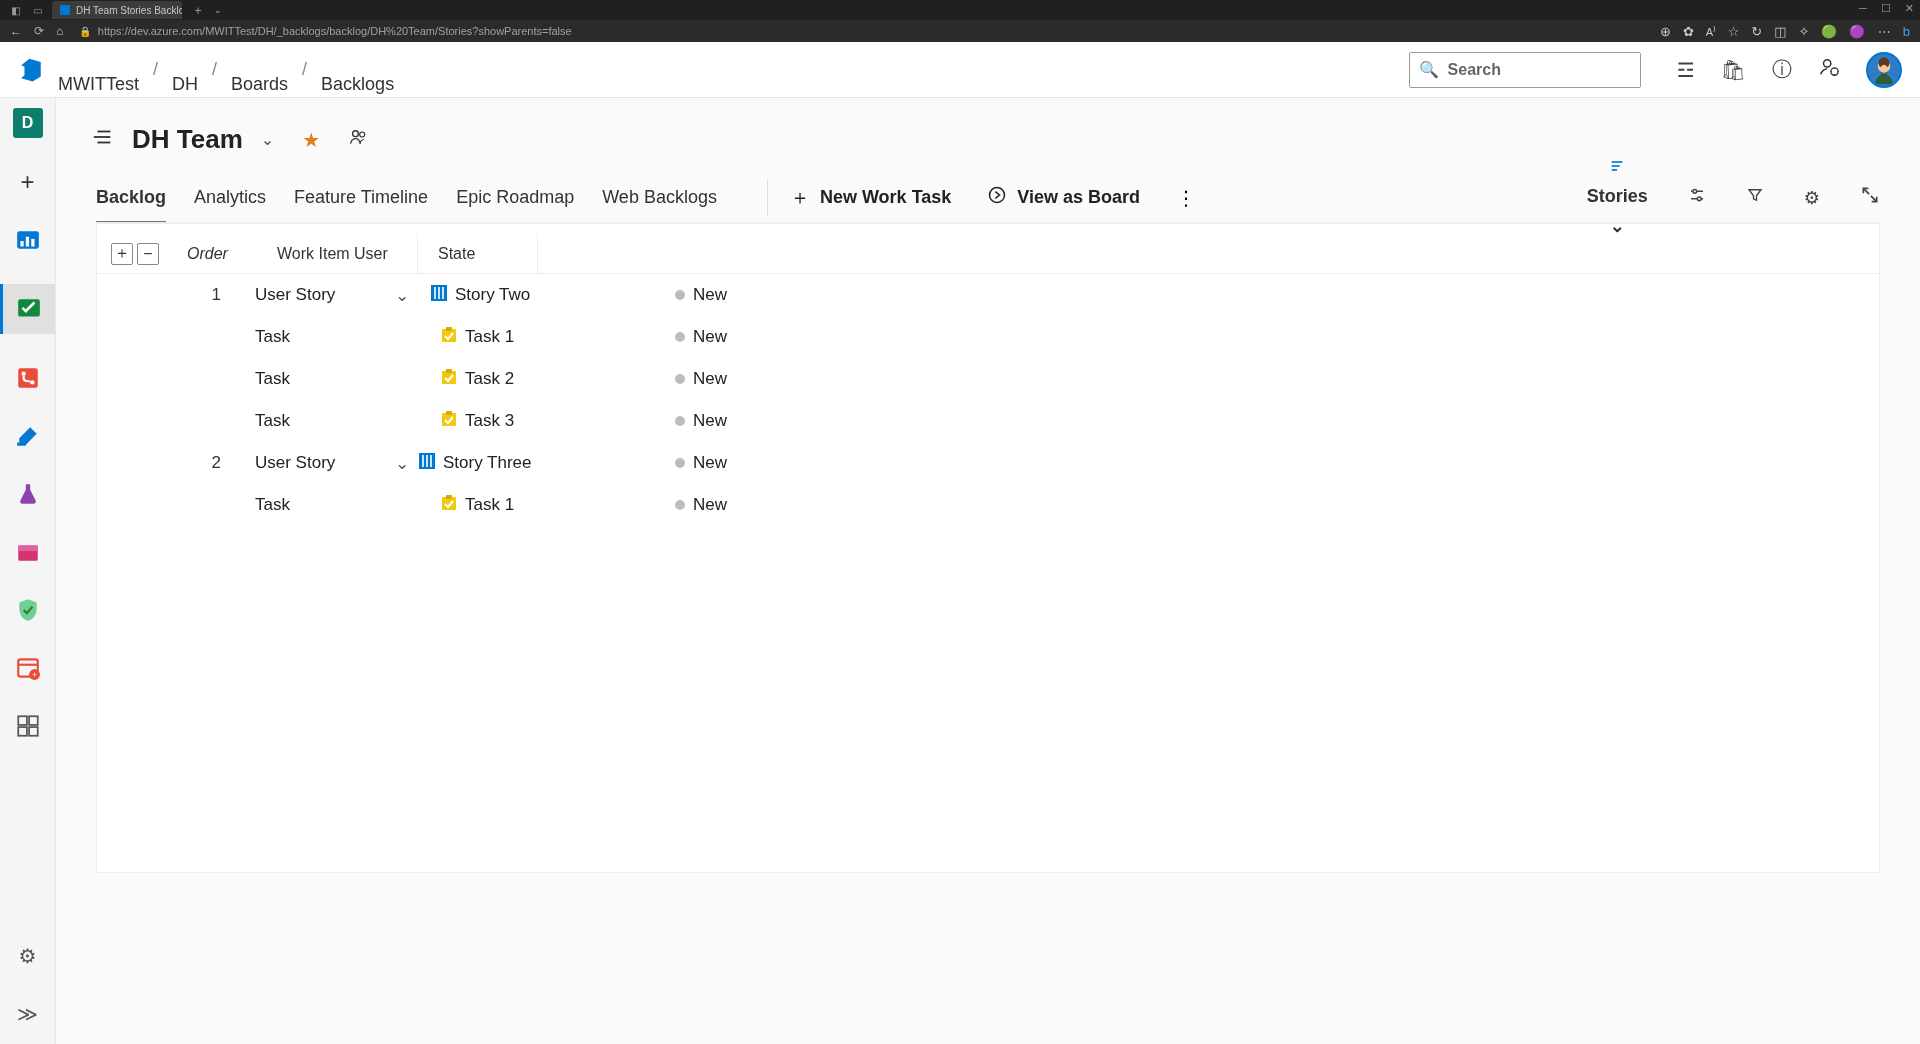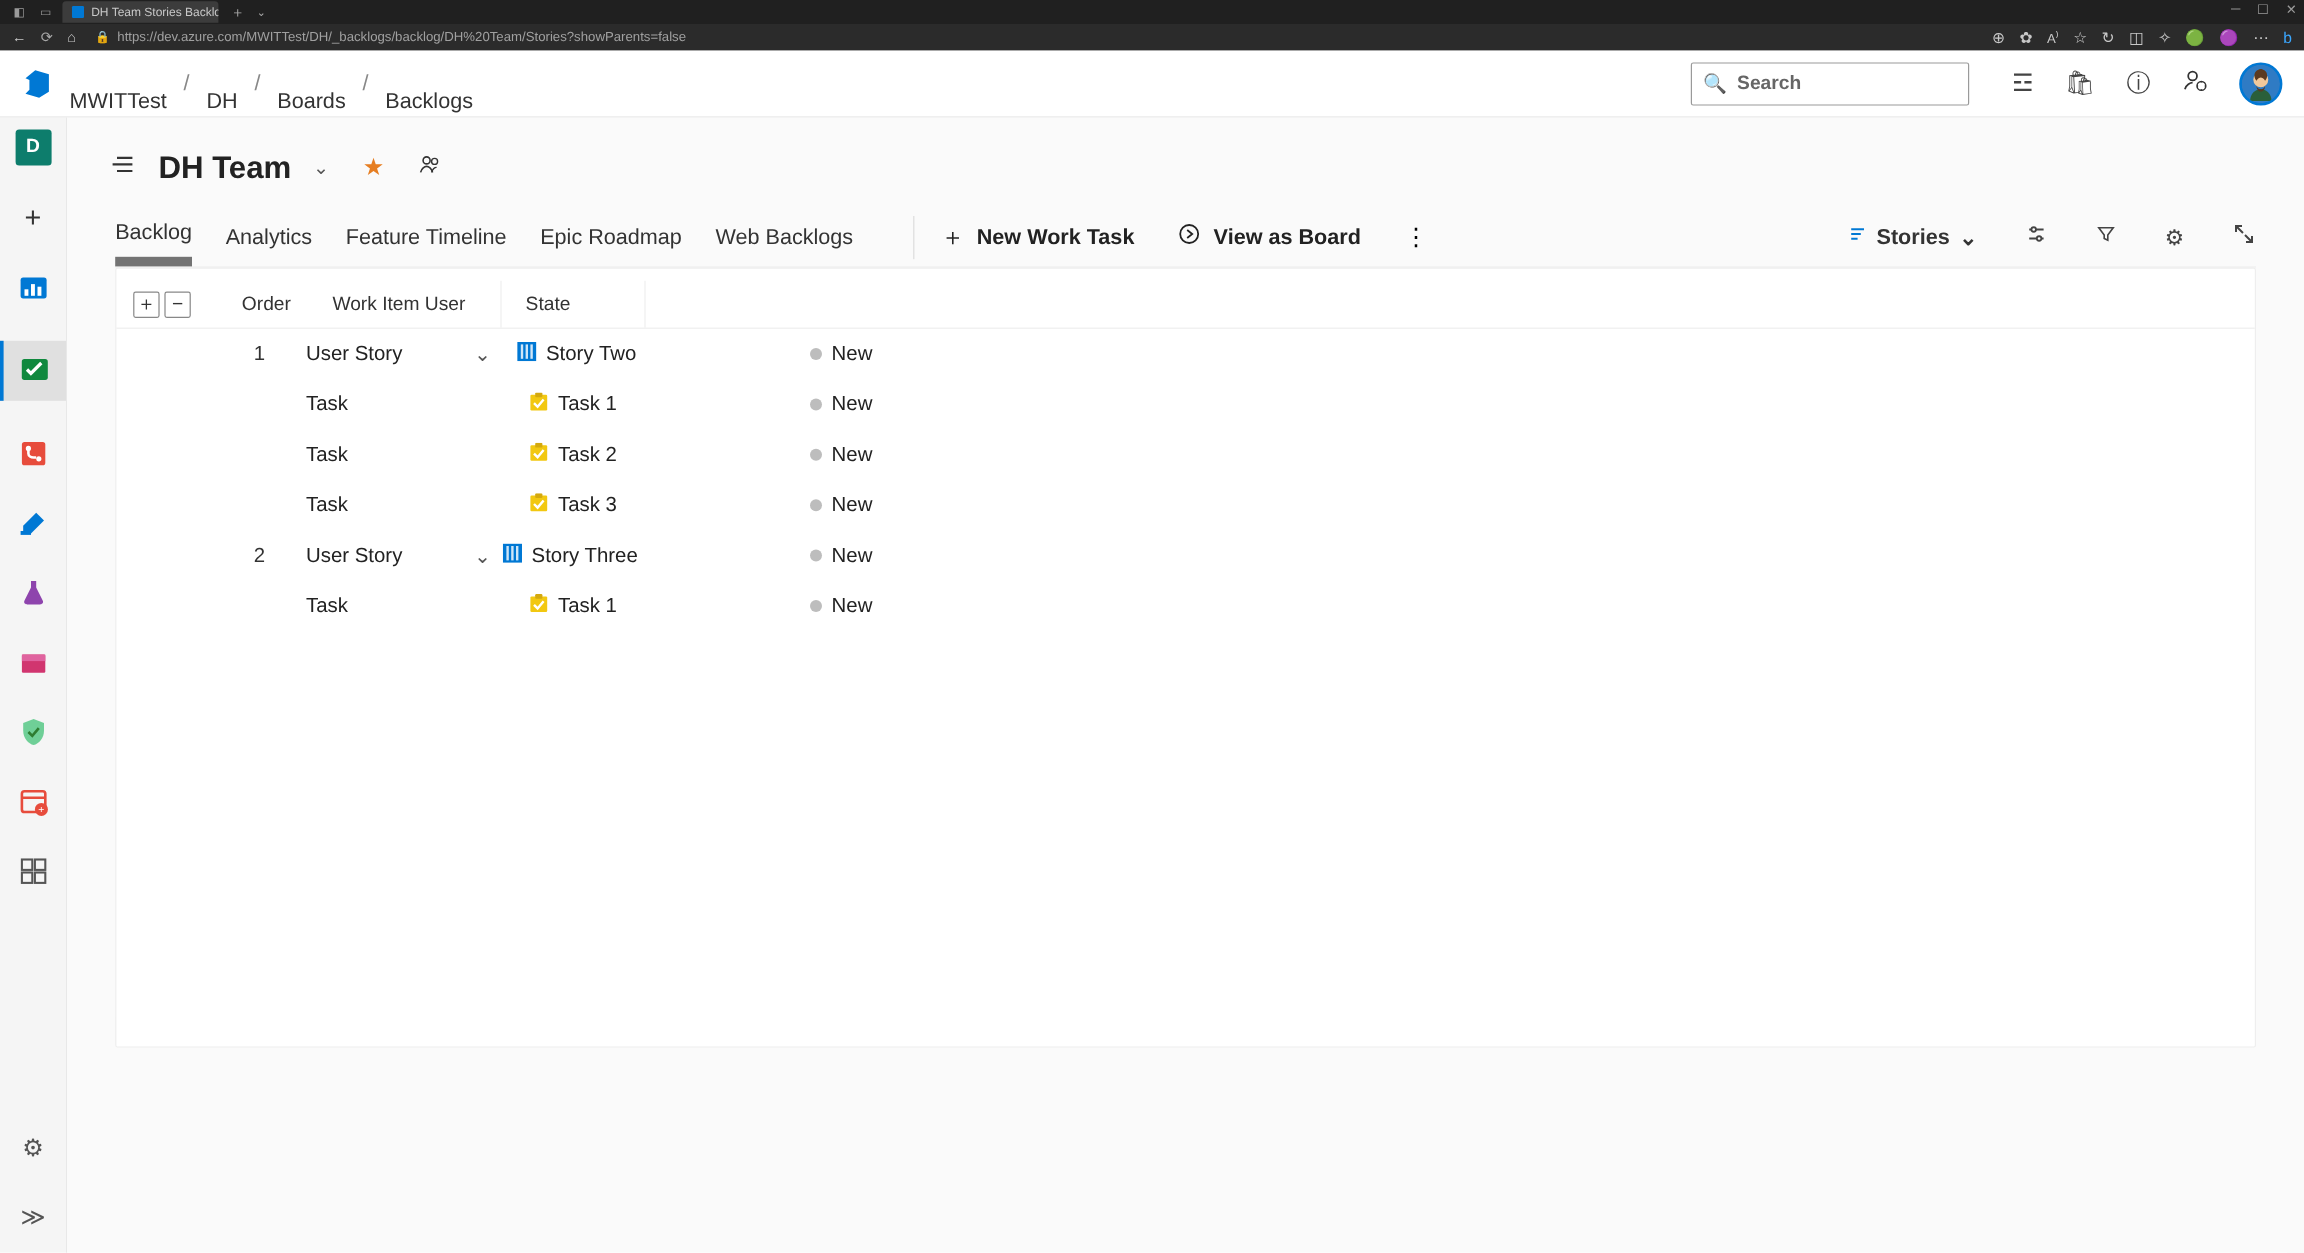--- a/index.html
+++ b/index.html
@@ -49,35 +49,35 @@
 
 .team-header { display: flex; align-items: center; gap: 18px; padding-bottom: 18px; margin-left: -4px;}
 .team-menu-icon { font-size: 22px; color: #333; }
 .team-title { font-size: 26px; font-weight: 600; color: #222; }
 .team-chevron { color: #555; }
 .team-star { color: #e67e22; font-size: 20px; margin-left: 10px;}
 .team-people { font-size: 18px; color: #444; margin-left: 10px;}
 
 .tabs-row { display: flex; align-items: center; border-bottom: 1px solid #eee; height: 50px; }
 .tab { padding: 0 0; margin-right: 28px; font-size: 18px; color: #333; height: 100%; display: flex; align-items: center; cursor: pointer; }
-.tab.active { border-bottom: 8px solid #737373; font-weight: 400; }
+.tab.active { border-bottom: 1px solid #737373; font-weight: 700; }
 .tabdiv { width: 1px; height: 36px; background: #ddd; margin: 0 22px; }
 .action-btn { display: flex; align-items: center; gap: 10px; font-size: 18px; font-weight: 600; color: #222; cursor: pointer; margin-right: 36px;}
 .action-btn .icn { font-size: 20px; font-weight: 400; }
 .toolbar-right { margin-left: auto; display: flex; align-items: center; gap: 40px; color: #333; font-size: 18px;}
-.stories-dd { display:flex; align-items:center; gap:8px; font-weight: 600; }
+.stories-dd { display:flex; align-items:center; gap:8px; font-weight: 600; flex-direction: column; }
 .stories-dd .bars { color: #0078d4; font-size: 16px; }
 .toolbar-right .ticon { font-size: 18px; color: #444; cursor:pointer; }
 
 
 .table-wrap { padding: 10px 0 0 0; }
 .thead { display: flex; align-items: center; height: 40px; border-bottom: 1px solid #eee; padding-left: 14px; color: #333; font-size: 16px;}
 .exp-btns { display: flex; gap: 4px; margin-right: 28px;}
 .exp-btn { width: 22px; height: 22px; border: 1px solid #888; border-radius: 2px; display:flex; align-items:center; justify-content:center; font-size: 16px; cursor:pointer;}
-.col-order { width: 90px; text-align:center; padding-right: 20px;}
+.col-order { width: 90px; text-align:left; padding-right: 20px; font-style: italic;}
 .col-type  { width: 140px; }
 .col-title { width: 260px; border-left: 1px solid #eee; padding-left: 10px; height: 100%; display: flex; align-items: center;}
 .col-state { width: 120px; border-left: 1px solid #eee; padding-left: 20px; height: 100%; display: flex; align-items: center;}
 .col-end   { border-left: 1px solid #eee; height:100%; flex:1;}
 
 .trow { display:flex; align-items:center; height: 42px; padding-left: 14px; font-size: 17px; color: #222;}
 .trow .cell-exp { width: 54px; }
 .trow .cell-order { width: 90px; text-align:right; padding-right: 34px; color: #333;}
 .trow .cell-type { width: 140px; }
 .trow .cell-chev { width: 24px; color: #555; }

